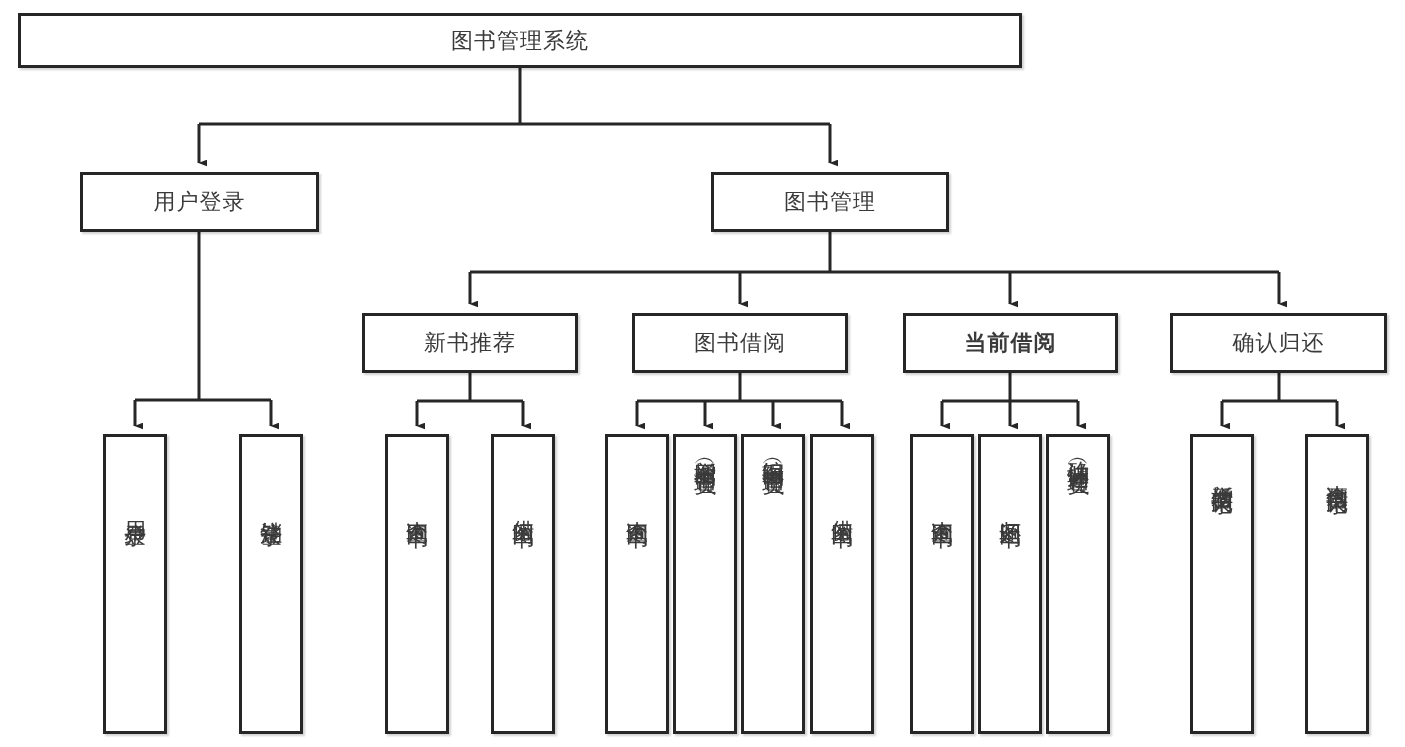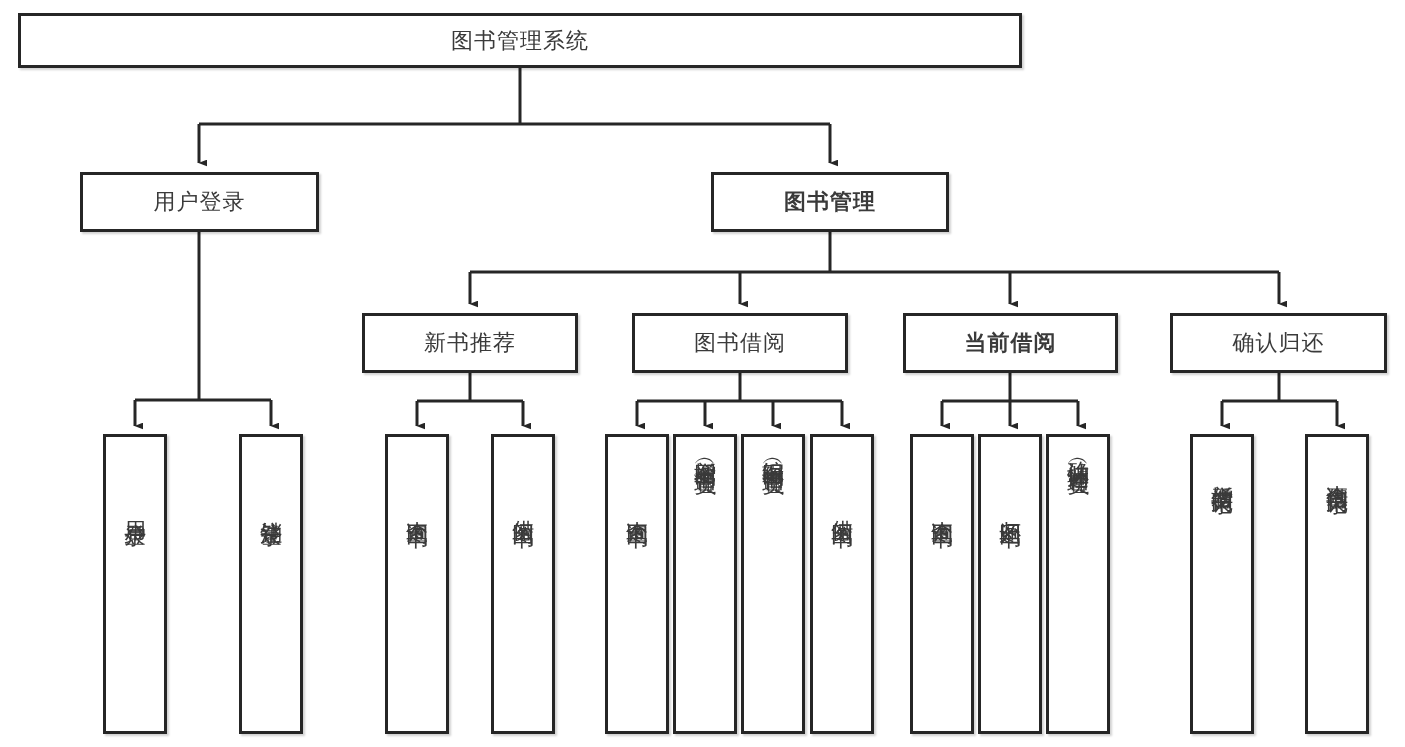--- a/index.html
+++ b/index.html
@@ -140,21 +140,21 @@
     </g>
   </svg>
 
   <div class="node-box level-root" style="left:18px; top:13px; width:1004px; height:55px;">
     <span class="node-label-h">图书管理系统</span>
   </div>
 
   <div class="node-box level-2" style="left:80px; top:172px; width:239px; height:60px;">
     <span class="node-label-h">用户登录</span>
   </div>
-  <div class="node-box level-2" style="left:711px; top:172px; width:238px; height:60px;font-weight:bold;">
+  <div class="node-box level-2" style="left:711px; top:172px; width:238px; height:60px;">
     <span class="node-label-h">图书管理</span>
   </div>
 
   <div class="node-box level-3" style="left:362px; top:313px; width:216px; height:60px;">
     <span class="node-label-h">新书推荐</span>
   </div>
   <div class="node-box level-3" style="left:632px; top:313px; width:216px; height:60px;justify-content:center;">
     <span class="node-label-h">图书借阅</span>
   </div>
   <div class="node-box level-3" style="left:903px; top:313px; width:215px; height:60px;font-weight:bold;">

